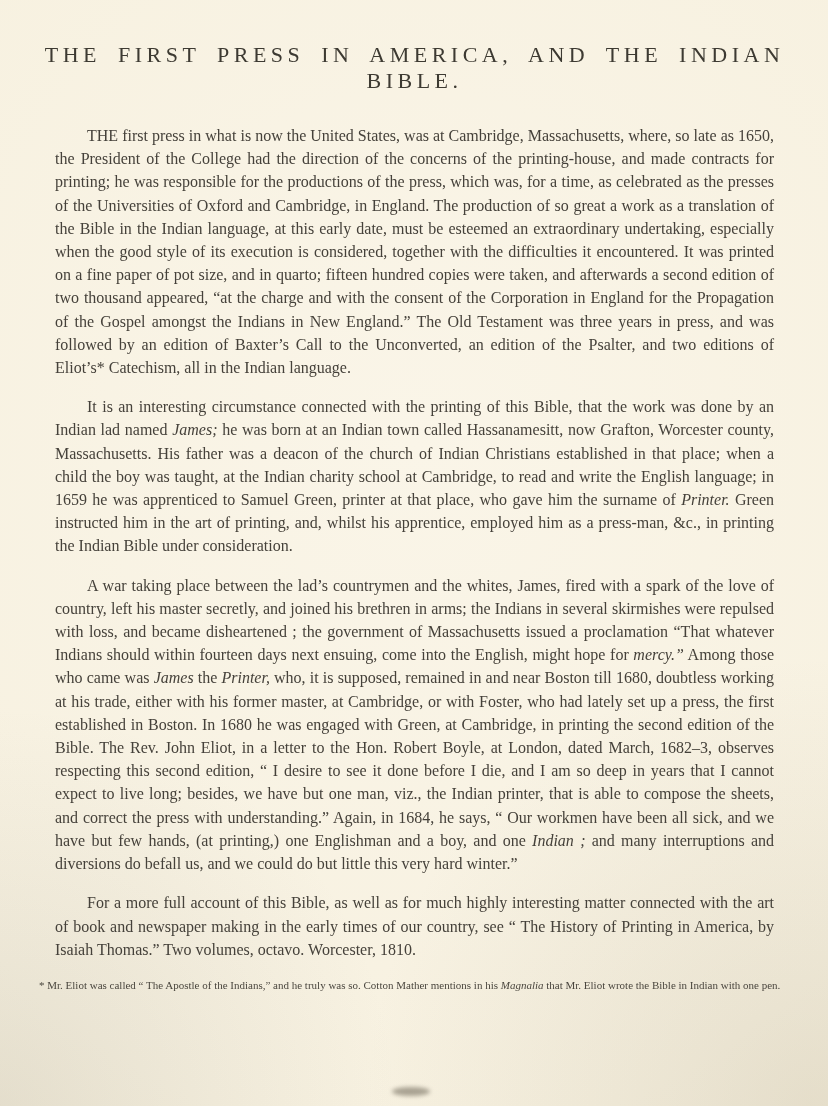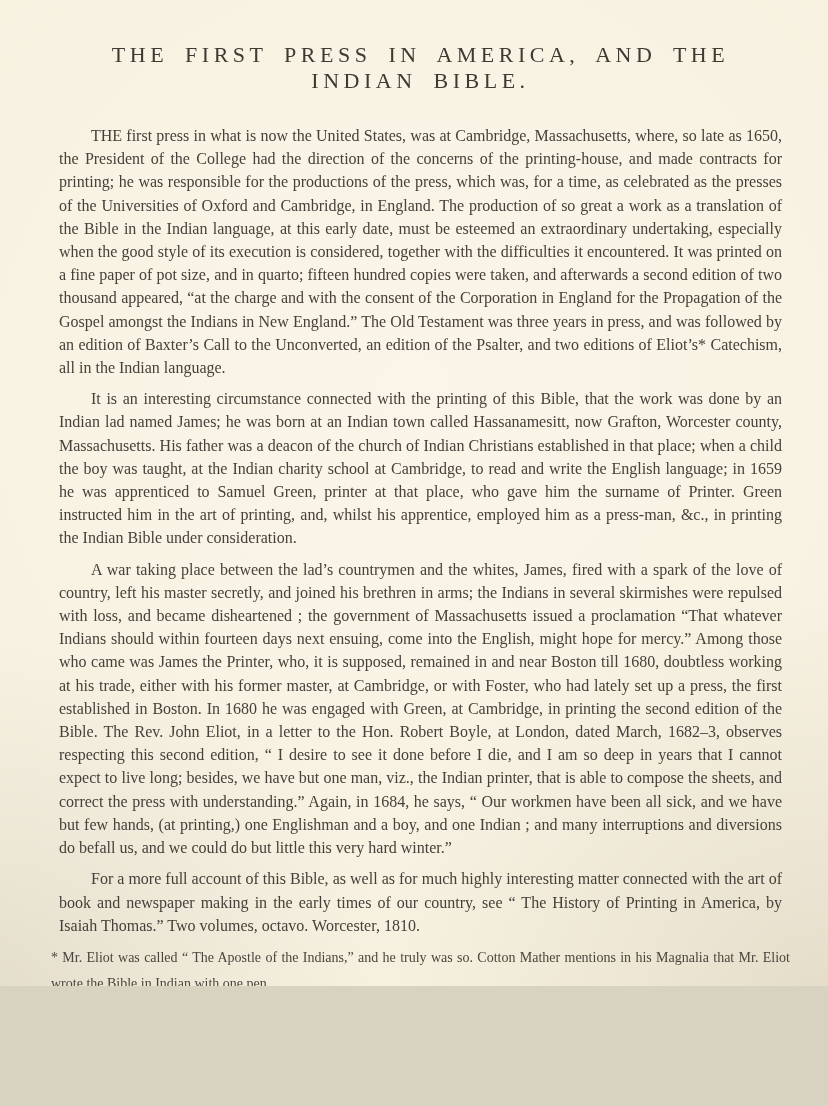--- a/index.html
+++ b/index.html
@@ -3,54 +3,55 @@
 <meta charset="utf-8">
 <style>
   html, body {
     margin: 0;
     padding: 0;
     background: #d8d2c0;
   }
   .page {
     position: relative;
     width: 828px;
-    height: 986px;
+    height: 1106px;
     margin: 0 auto;
     box-sizing: border-box;
-    padding: 30px 38px 0 51px;
+    padding: 30px 38px 0 39px;
     overflow: hidden;
     color: #45413a;
     font-family: "Liberation Serif", "DejaVu Serif", serif;
     background:
       radial-gradient(120% 90% at 98% 100%, rgba(170,160,135,0.22), rgba(170,160,135,0) 45%),
       radial-gradient(120% 90% at 0% 100%, rgba(150,145,130,0.18), rgba(150,145,130,0) 40%),
       radial-gradient(135% 115% at 50% 40%, #faf5e8 0%, #f7f1e0 55%, #efe6cf 100%);
   }
   .title {
     margin: 12px 0 30px 0;
     font-size: 22px;
     font-weight: normal;
     letter-spacing: 4.5px;
     word-spacing: 7px;
     text-align: center;
     color: #3d3a32;
   }
   .body-text p {
-    margin: 8px;
+    margin: 16px;
     text-align: justify;
     text-indent: 32px;
     font-size: 16px;
     line-height: 23.2px;
     color: #45413a;
   }
   .it {
+    font-style: italic;
   }
   .footnote {
-    font-size: 14px;
-    line-height: 26px;
+    font-size: 11px;
+    line-height: 16px;
     text-align: justify;
     color: #4a463e;
   }
   .smudge {
     position: absolute;
     left: 392px;
     top: 1087px;
     width: 38px;
     height: 9px;
     border-radius: 50%;

